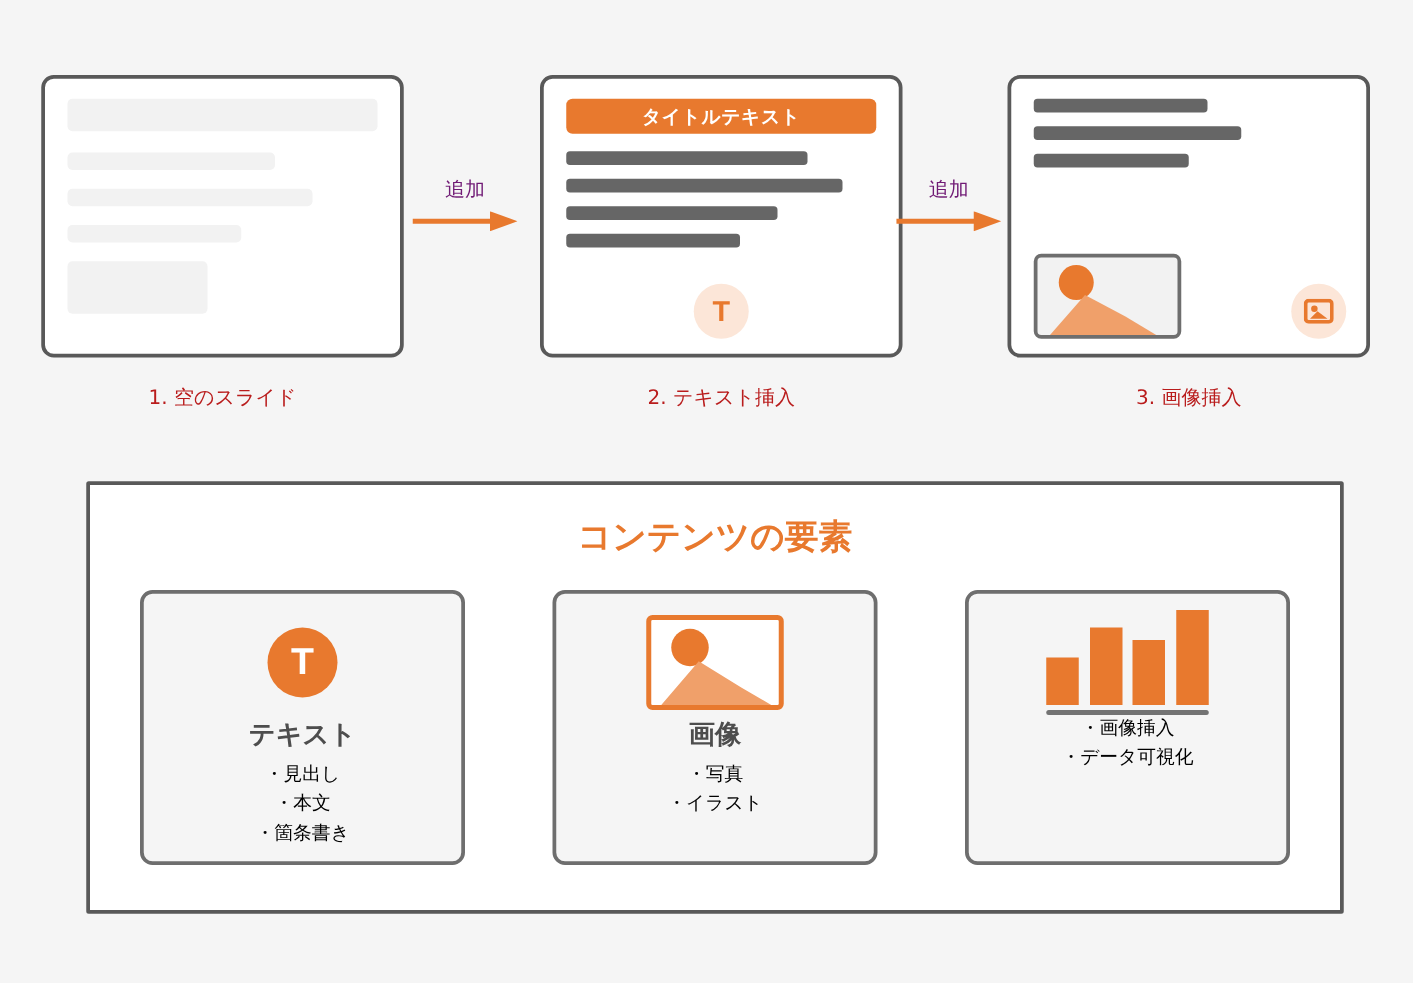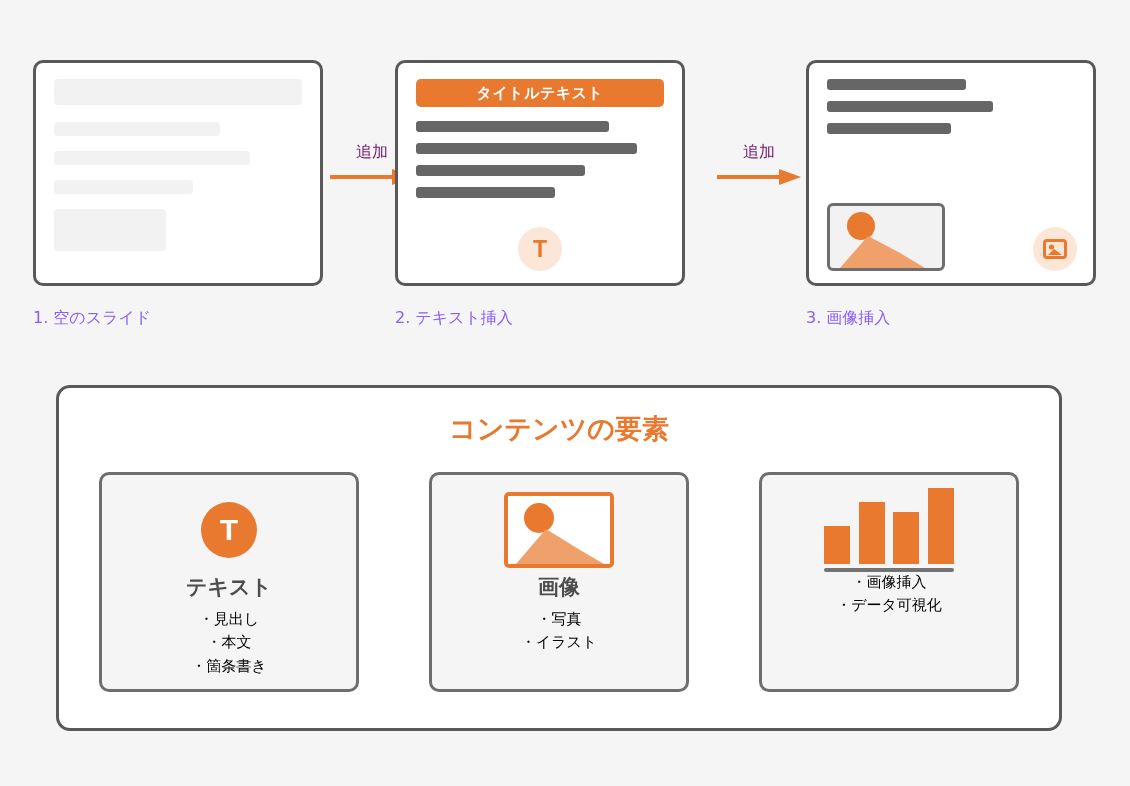--- a/index.html
+++ b/index.html
@@ -22,21 +22,21 @@
     left: 0; top: 60px;
     width: 1130px;
     height: 275px;
   }
   .step {
     position: absolute;
     top: 0;
     width: 290px;
   }
   .step-1 { left: 33px; }
-  .step-2 { left: 395px; }
+  .step-2 { left: 432px; }
   .step-3 { left: 806px; }
 
   .slide {
     box-sizing: border-box;
     width: 290px;
     height: 226px;
     background: #ffffff;
     border: 3px solid #595959;
     border-radius: 10px;
     position: relative;
@@ -108,51 +108,52 @@
     height: 68px;
     box-sizing: border-box;
     background: #f2f2f2;
     border: 3px solid #6e6e6e;
     border-radius: 6px;
     overflow: hidden;
   }
 
   
   .caption {
+    text-align: center;
     margin-top: 22px;
     font-size: 16px;
-    color: #8b5cf6;
+    color: #b91c1c;
   }
 
   
   .arrow {
     position: absolute;
     top: 82px;
     width: 84px;
     text-align: center;
   }
   .arrow-1 { left: 330px; }
   .arrow-2 { left: 717px; }
   .arrow-label {
     color: #701a75;
     font-size: 16px;
     margin-bottom: 6px;
   }
 
   
   .panel {
     position: absolute;
-    left: 56px;
+    left: 69px;
     top: 385px;
     width: 1006px;
     height: 346px;
     box-sizing: border-box;
     background: #ffffff;
     border: 3px solid #595959;
-    border-radius: 14px;
+    border-radius: 2px;
   }
   .panel-title {
     text-align: center;
     color: #e8792e;
     font-size: 27px;
     font-weight: bold;
     margin-top: 23px;
   }
   .cards {
     display: flex;

